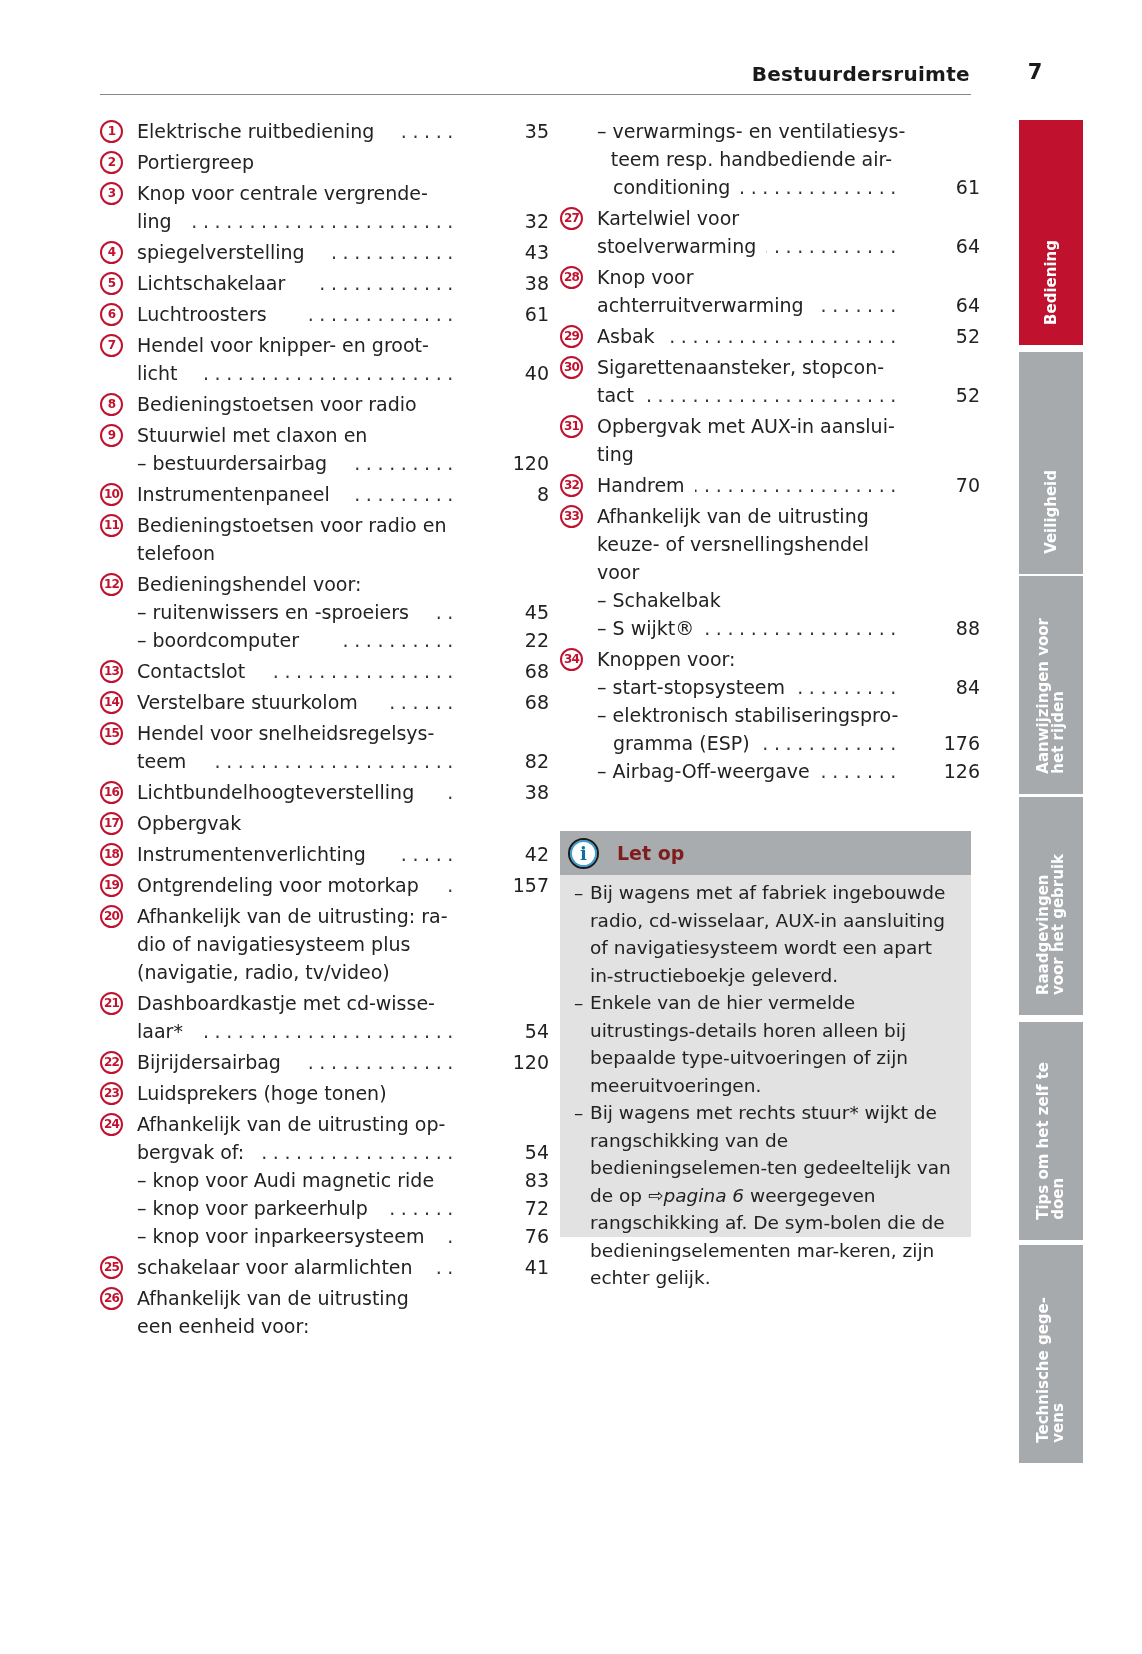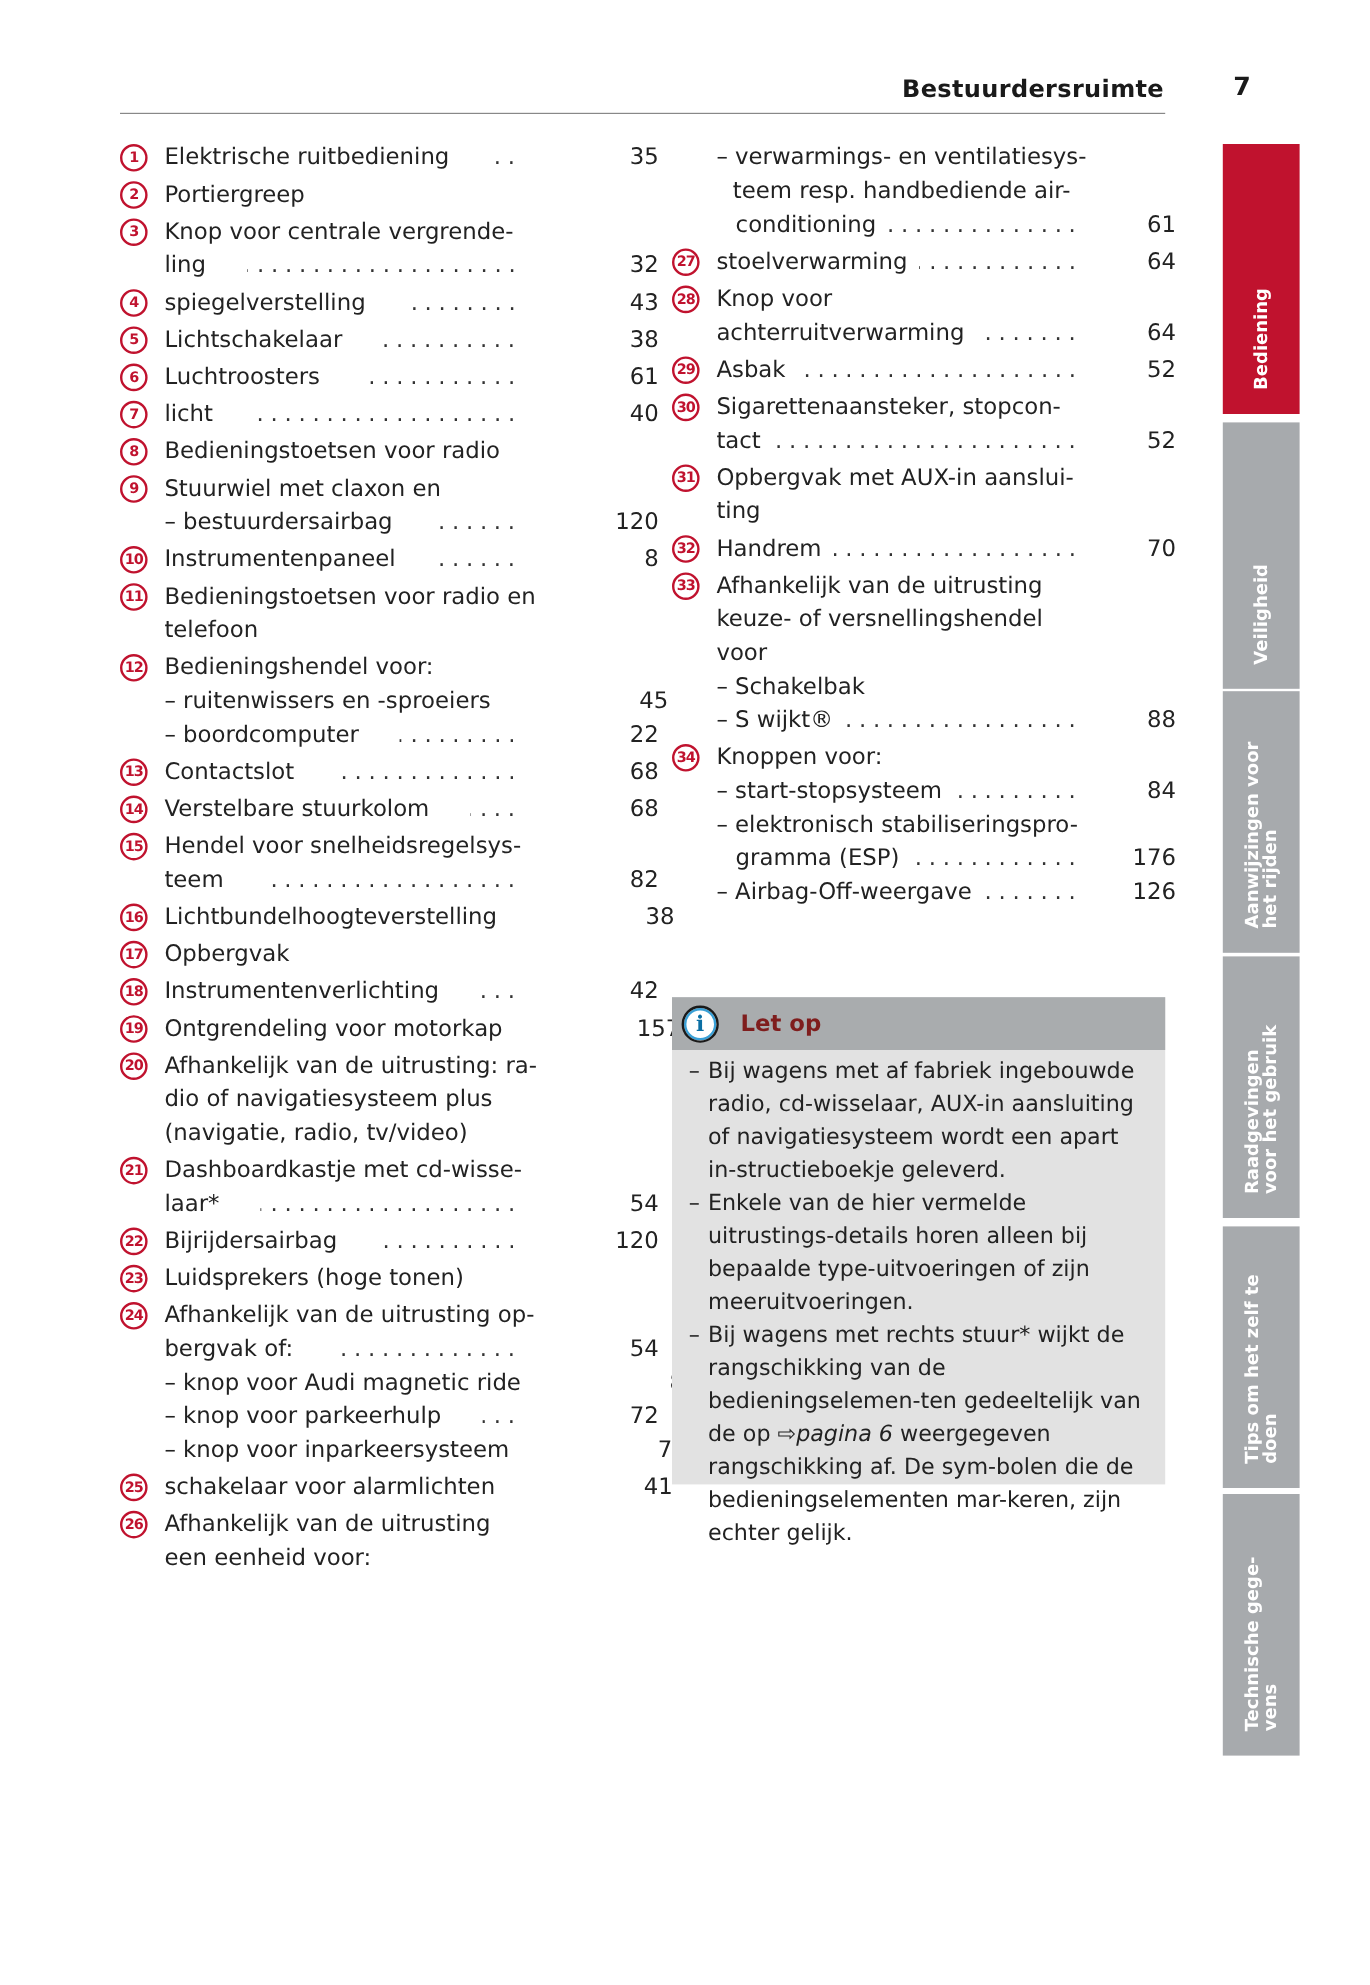--- a/index.html
+++ b/index.html
@@ -35,21 +35,21 @@
   }
   .line.sub { padding-left: 37px; }
   .line.sub.indent2 { padding-left: 53px; justify-content: flex-end; }
   .text { white-space: nowrap; }
   .dots {
     flex: 1; overflow: hidden; white-space: nowrap; letter-spacing: 5.6px; color: #333;
     margin-left: 10px; margin-right: 0; max-width: 320px; text-align: right; direction: rtl;
   }
   .dots.none { visibility: hidden; }
   .pg { width: 90px; text-align: right; flex: none; }
-  .col-left .line { width: 412px; gap: 24px; }
+  .col-left .line { width: 412px; }
   .col-left .line .pg { width: 90px; }
   .col-left .row .line { width: 412px; }
   .col-right .line .pg { width: 78px; }
 
   .note-box {
     position: absolute; left: 560px; top: 831px; width: 411px; height: 406px; background: #e2e2e2;
   }
   .note-head {
     height: 44px; background: #a9acae; display: flex; align-items: center; padding-left: 8px;
   }
@@ -132,20 +132,25 @@
       <span class="num-badge">6</span>
       <div class="line">
         <span class="text">Luchtroosters</span>
         <span class="dots">.............</span>
         <span class="pg">61</span>
       </div>
     </div>
     <div class="row entry">
       <span class="num-badge">7</span>
       <div class="line">
+        <span class="text">Hendel voor knipper- en groot-</span>
+        <span class="dots none"></span>
+        <span class="pg"></span>
+      </div>
+      <div class="line">
         <span class="text">licht</span>
         <span class="dots">......................</span>
         <span class="pg">40</span>
       </div>
     </div>
     <div class="row entry">
       <span class="num-badge">8</span>
       <div class="line">
         <span class="text">Bedieningstoetsen voor radio</span>
         <span class="dots none"></span>
@@ -375,20 +380,25 @@
         <span class="pg"></span>
       </div>
       <div class="line sub indent2">
         <span class="text">conditioning</span>
         <span class="dots">..............</span>
         <span class="pg">61</span>
       </div>
     </div>
     <div class="row entry">
       <span class="num-badge">27</span>
+      <div class="line">
+        <span class="text">Kartelwiel voor</span>
+        <span class="dots none"></span>
+        <span class="pg"></span>
+      </div>
       <div class="line">
         <span class="text">stoelverwarming</span>
         <span class="dots">............</span>
         <span class="pg">64</span>
       </div>
     </div>
     <div class="row entry">
       <span class="num-badge">28</span>
       <div class="line">
         <span class="text">Knop voor</span>

